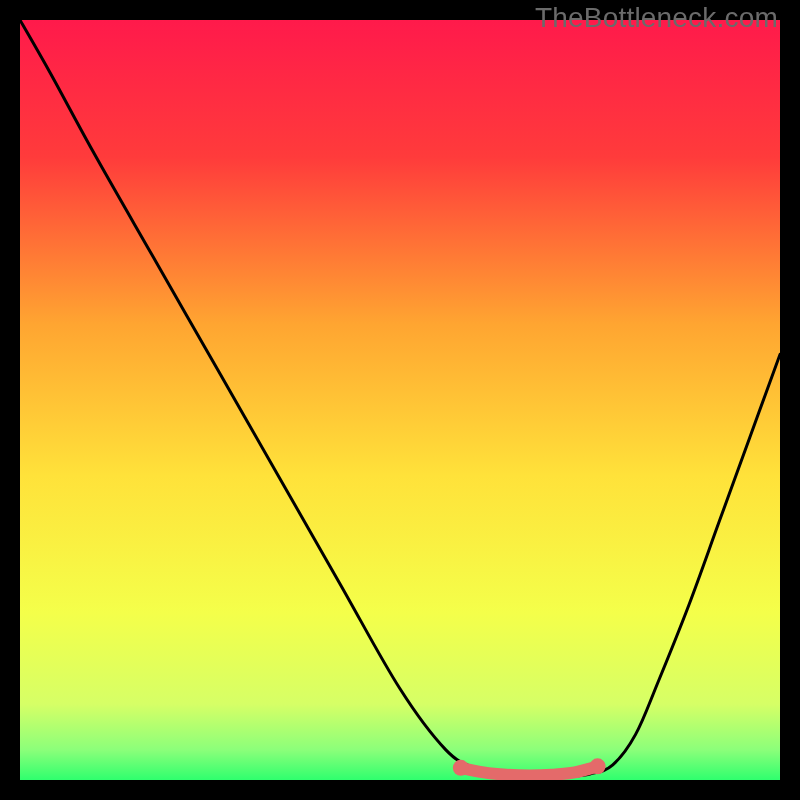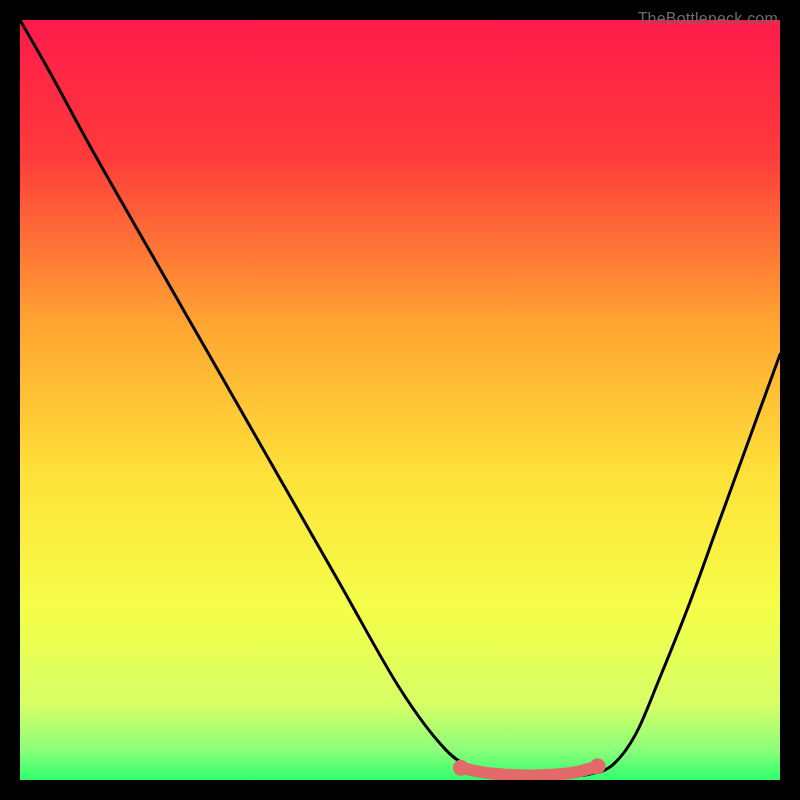--- a/index.html
+++ b/index.html
@@ -13,24 +13,24 @@
   .plot {
     position: absolute;
     left: 20px;
     top: 20px;
     width: 760px;
     height: 760px;
     overflow: hidden;
   }
   .watermark {
     position: absolute;
-    top: 10px;
+    top: 2px;
     right: 22px;
     font-family: Arial, Helvetica, sans-serif;
-    font-size: 16px;
+    font-size: 28px;
     color: #6b6b6b;
     z-index: 10;
     letter-spacing: 0.2px;
   }
   svg { display: block; }
 </style>
 </head>
 <body>
 
 <div class="frame">

